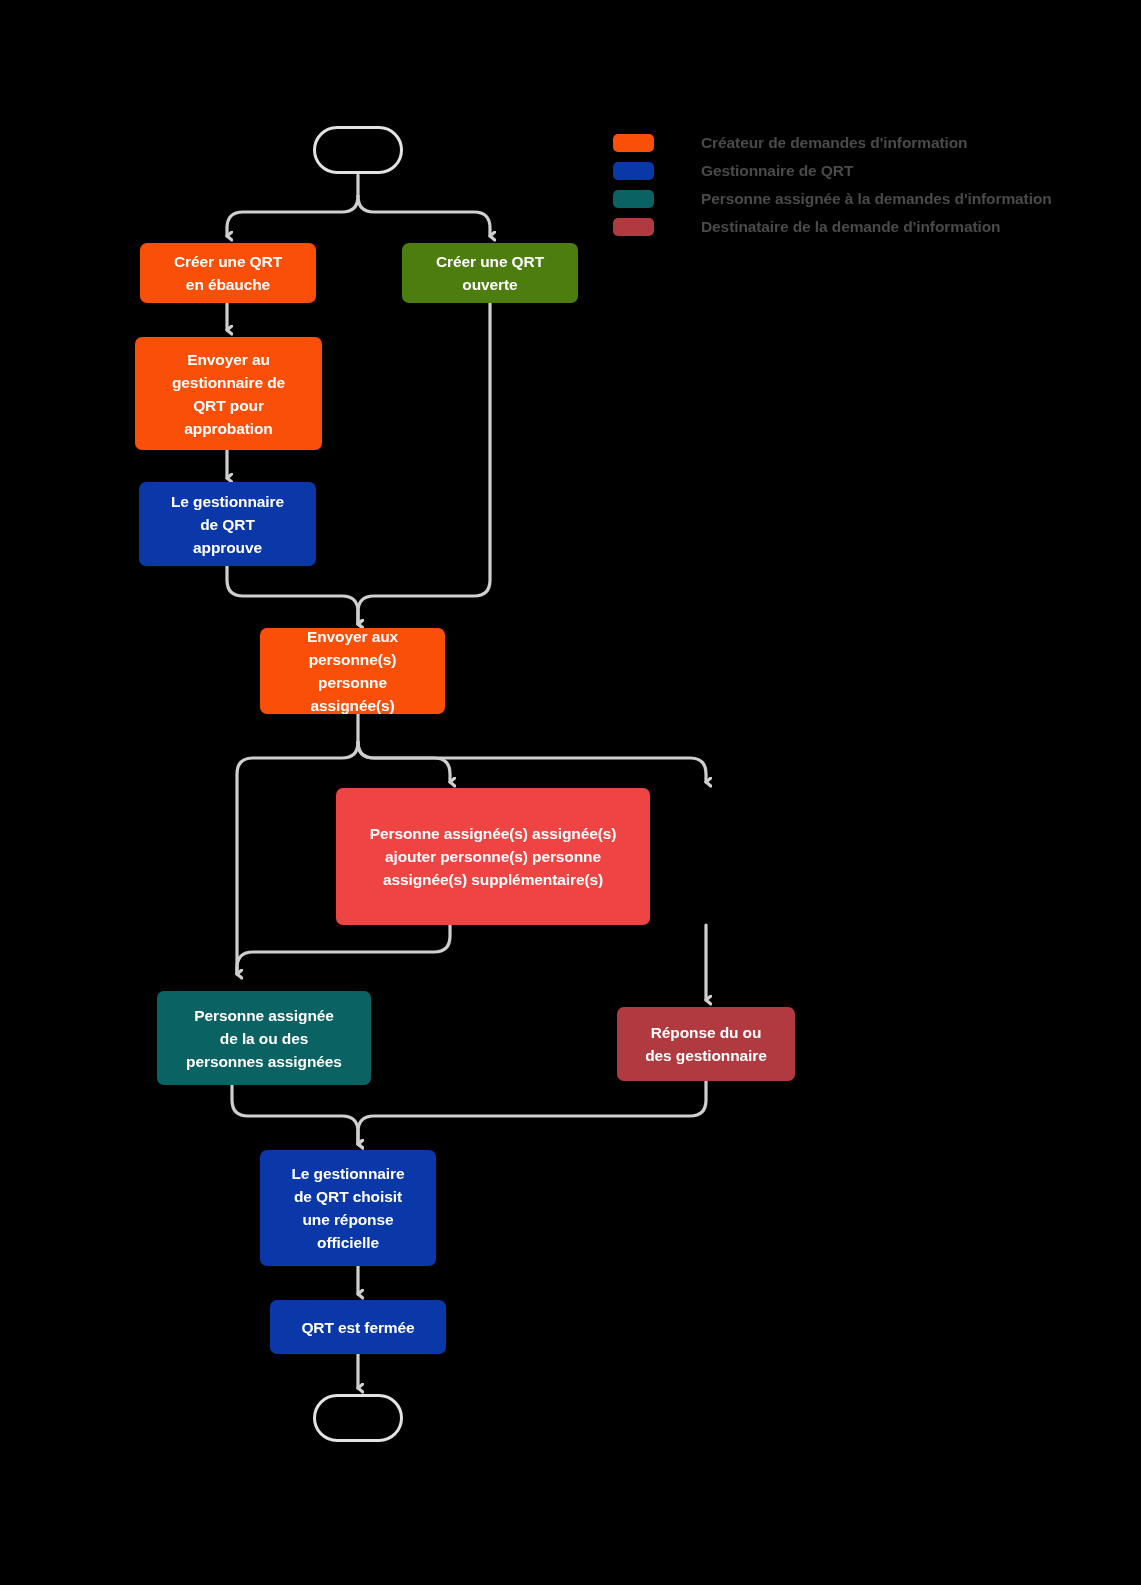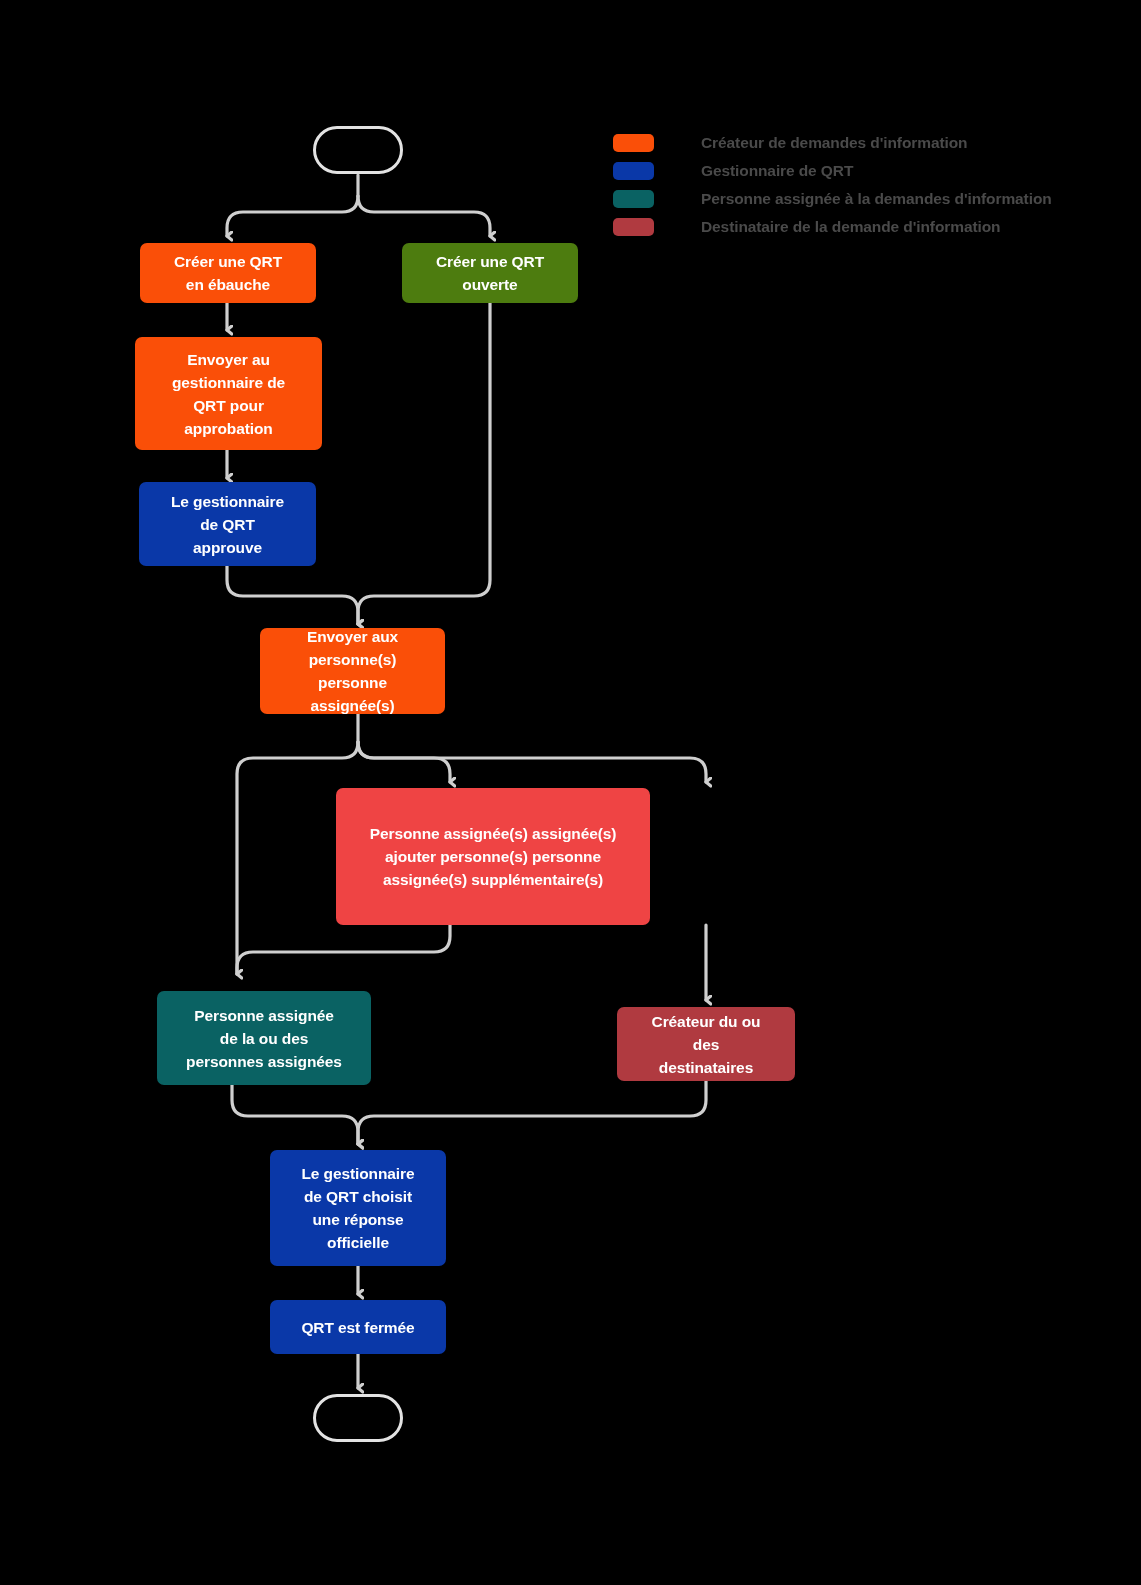--- a/index.html
+++ b/index.html
@@ -125,24 +125,24 @@
   <div class="node" style="left:316px;top:788px;width:314px;height:137px;background:#ef4444;margin-left:20px;">
     <span>Personne assignée(s) assignée(s) ajouter personne(s) personne assignée(s) supplémentaire(s)</span>
   </div>
 
 
   <div class="node" style="left:125px;top:991px;width:214px;height:94px;background:#0a6263;margin-left:32px;">
     <span>Personne assignée de la ou des personnes assignées</span>
   </div>
 
   <div class="node" style="left:617px;top:1007px;width:178px;height:74px;background:#b03a40;">
-    <span>Créateur du ou des destinataires</span>
+    <span>Réponse du ou des gestionnaire</span>
   </div>
 
-  <div class="node" style="left:270px;top:1150px;width:176px;height:116px;background:#0a38a8;align-items:center;">
+  <div class="node" style="left:260px;top:1150px;width:176px;height:116px;background:#0a38a8;align-items:center;">
     <span>Le gestionnaire de QRT choisit une réponse officielle</span>
   </div>
 
   <div class="node" style="left:270px;top:1300px;width:176px;height:54px;background:#0a38a8;">
     <span>QRT est fermée</span>
   </div>
 
   <div id="legend">
     <div class="legend-row">
       <span class="legend-swatch" style="background:#fa4f08;"></span>

